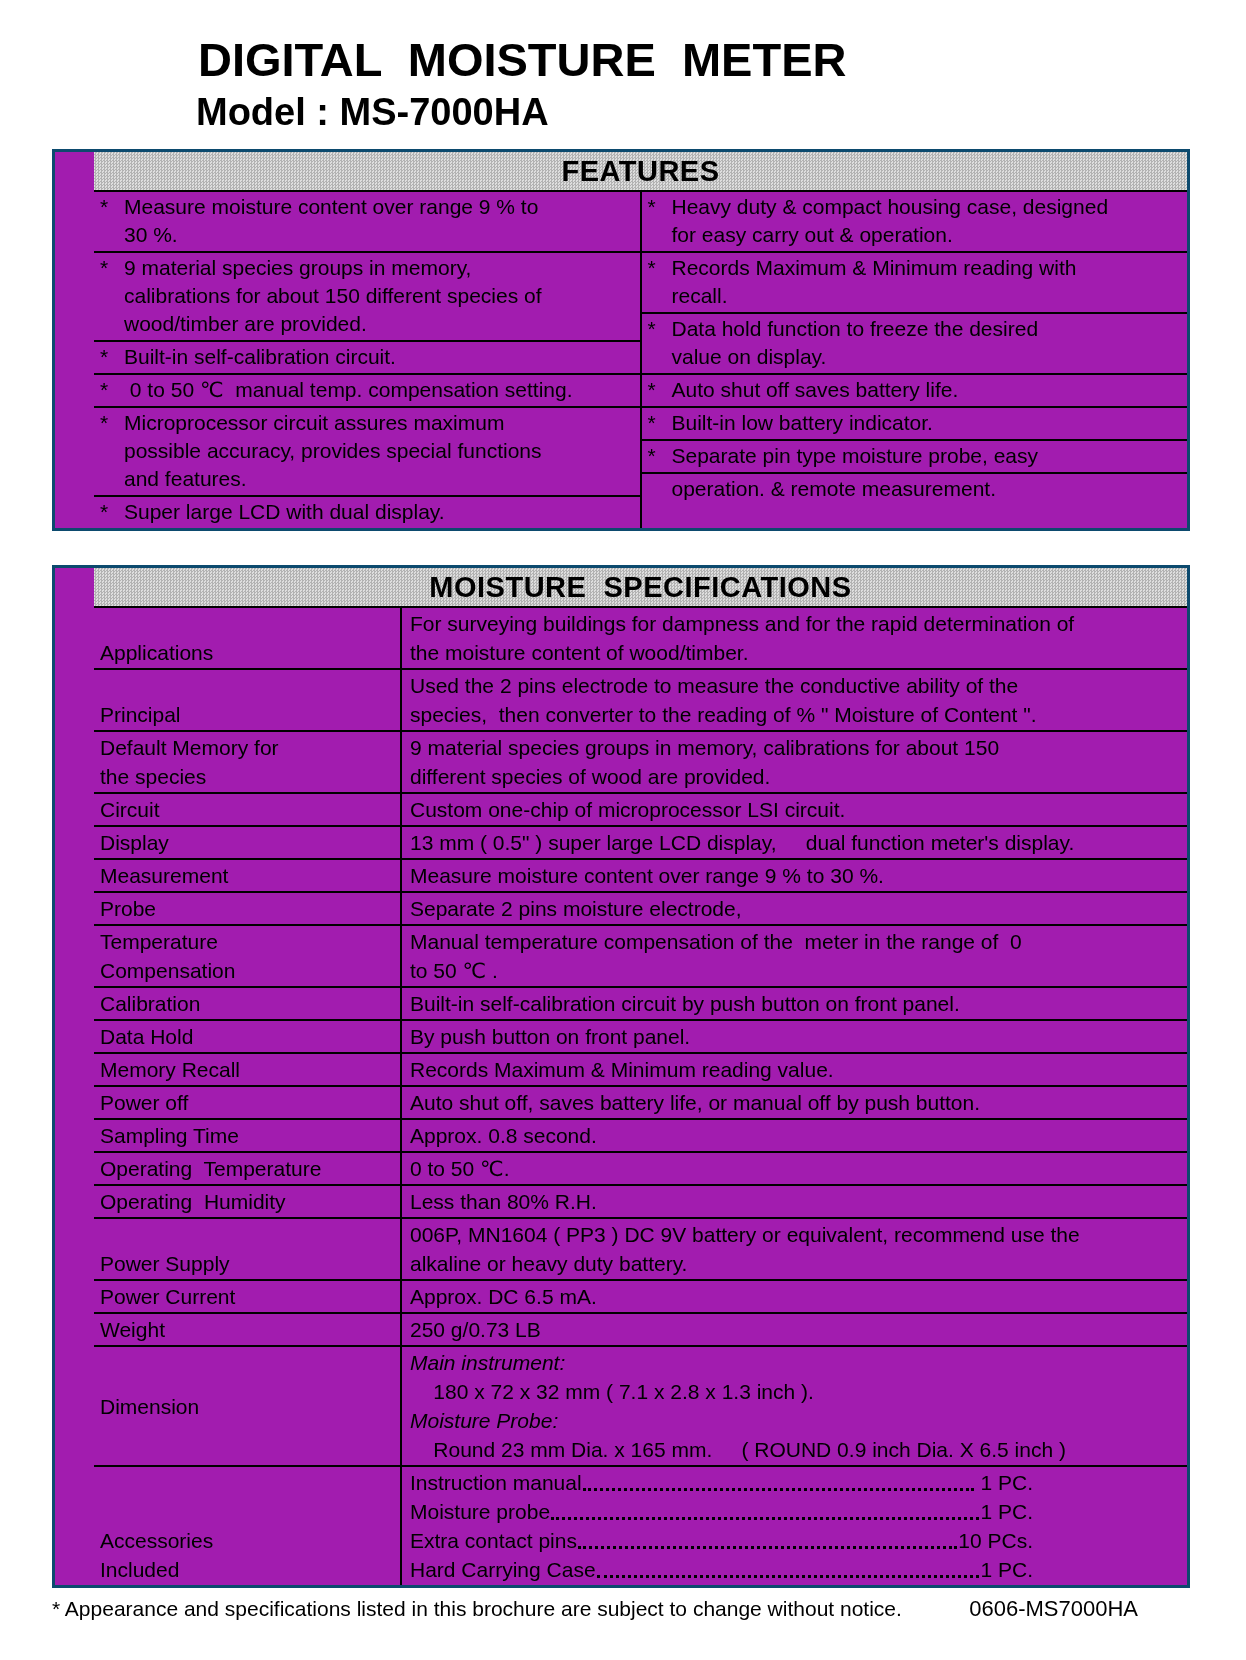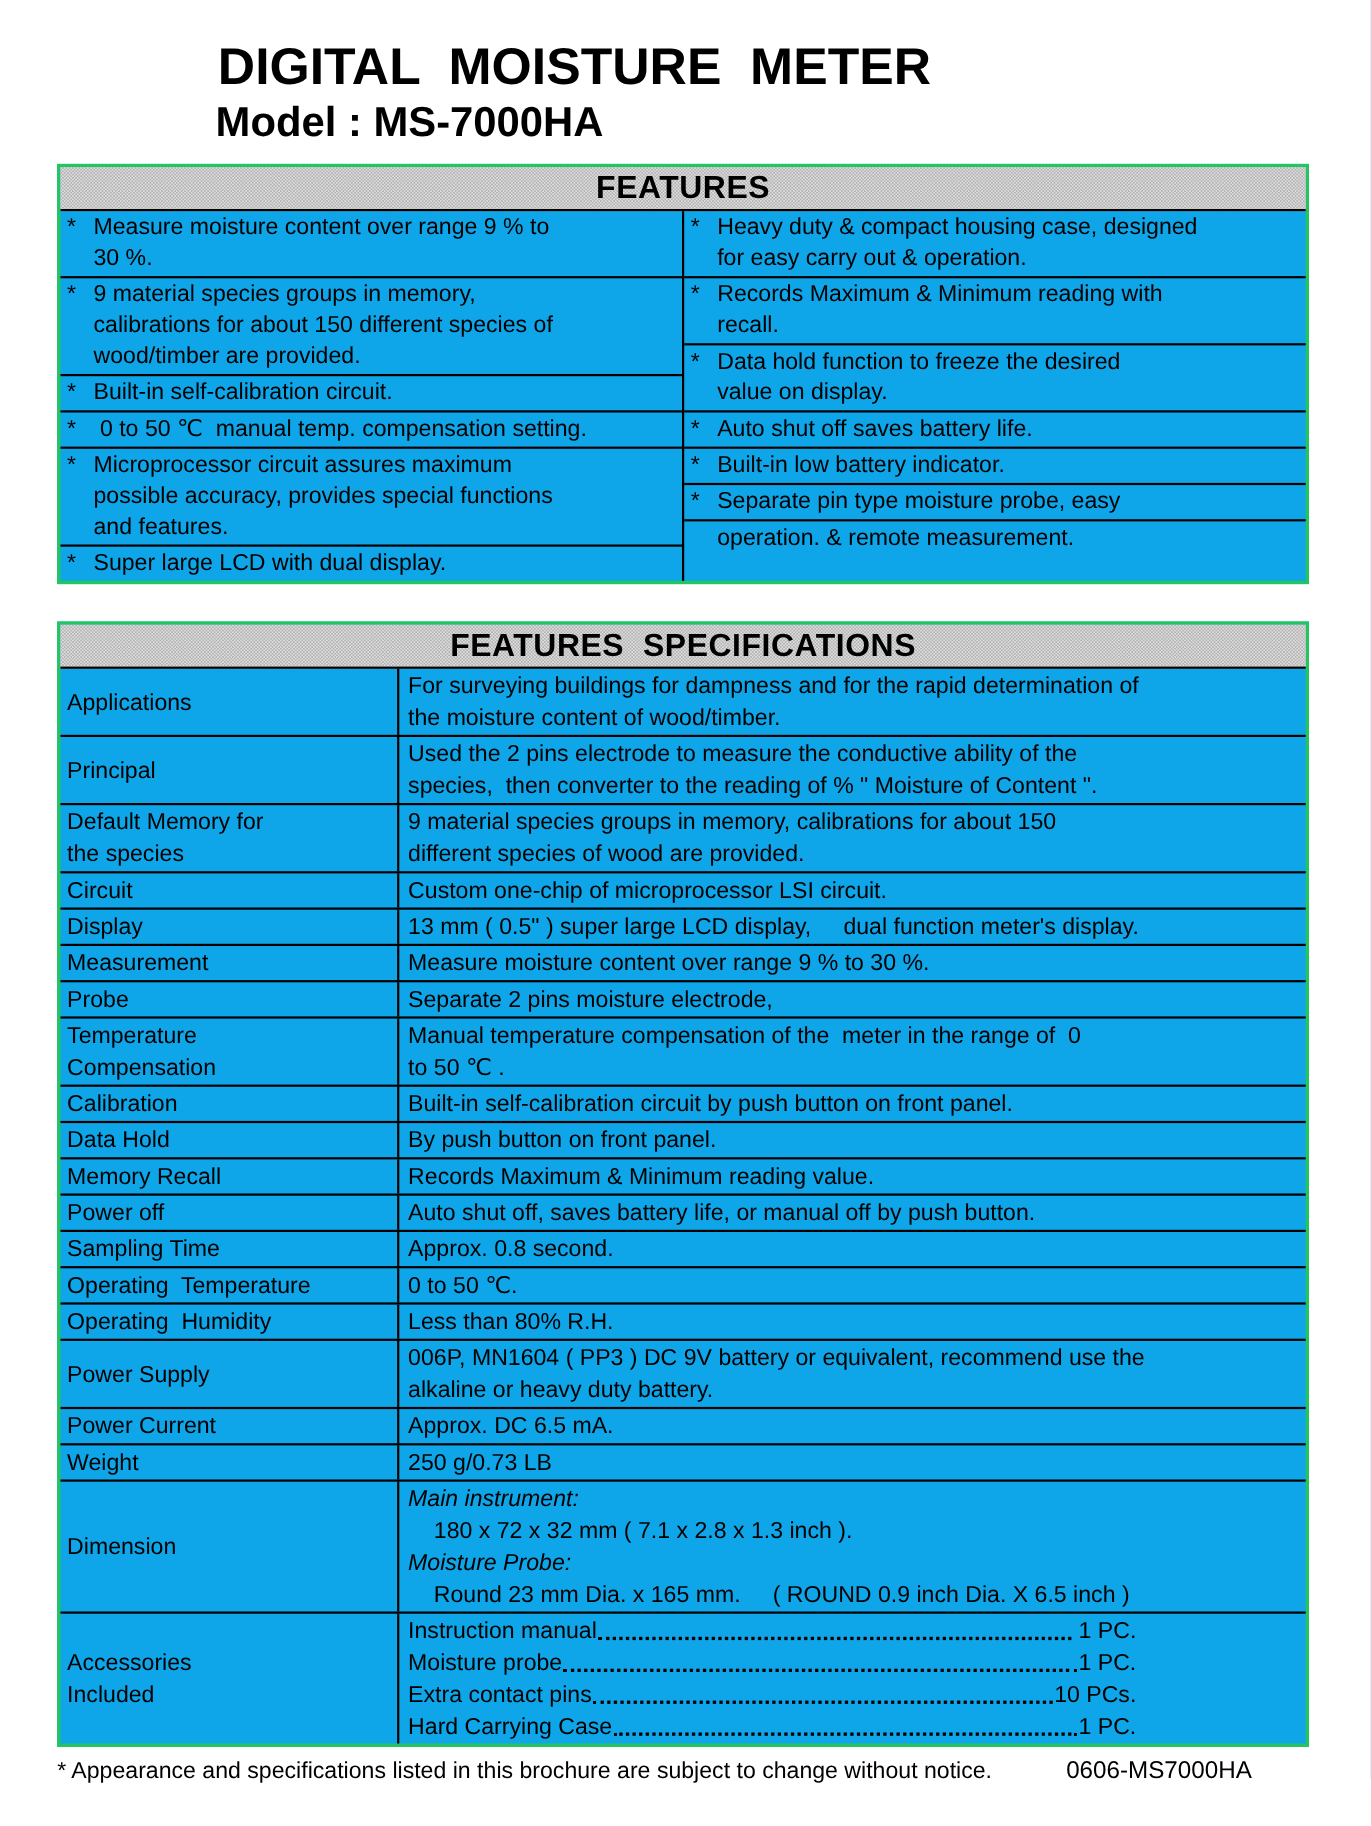--- a/index.html
+++ b/index.html
@@ -19,22 +19,23 @@
     font-size:47px;font-weight:bold;letter-spacing:0px;
     white-space:pre;line-height:1.1;margin:4px;
   }
   .doc-model{
     font-size:38px;font-weight:bold;white-space:pre;
     margin:4px 0 0 2px;line-height:1.2;
   }
 
   
   .sheet-table{
-    border:3px solid #22c55e;
-    background:#0ea5e9;
+    border:3px solid #0c4a6e;
+    background:#a21caf;
+    padding-left:39px;
   }
   .tbl-header{
     height:38px;
     display:flex;align-items:center;justify-content:center;
     font-size:29px;font-weight:bold;white-space:pre;
     border-bottom:2px solid #000;
     background-color:#c5c5c5;
     background-image:repeating-conic-gradient(#b2b2b2 0% 25%, #dedede 0% 50%);
     background-size:3px 3px;
     letter-spacing:0.5px;
@@ -58,21 +59,21 @@
 
   
   .specs{margin-top:34px;}
   .spec-row{display:flex;align-items:stretch;}
   .spec-row + .spec-row{border-top:2px solid #000;}
   .spec-label{
     flex:0 0 296px;max-width:296px;
     border-right:2px solid #000;
     padding:1px 4px 1px 6px;
     font-size:21px;line-height:29px;
-    display:flex;flex-direction:column;justify-content:center;
+    display:flex;flex-direction:column;justify-content:flex-end;
   }
   .spec-label.v-center{justify-content:center;}
   .spec-label .line{white-space:pre-wrap;}
   .spec-value{
     flex:1 1 auto;min-width:0;
     padding:1px 4px 1px 8px;
     font-size:21px;line-height:29px;
   }
   .spec-value .line{white-space:pre-wrap;}
   .spec-value .line.italic{font-style:italic;}
@@ -198,21 +199,21 @@
             <span class="feat-bullet"></span>
             <div class="feat-text">
               <div class="line">operation. &amp; remote measurement.</div>
             </div>
           </div>
         </div>
     </div>
   </div>
 
   <div class="sheet-table specs">
-    <div class="tbl-header">FEATURES  SPECIFICATIONS</div>
+    <div class="tbl-header">MOISTURE  SPECIFICATIONS</div>
     <div>
         <div class="spec-row">
           <div class="spec-label">
             <div class="line">Applications</div>
           </div>
           <div class="spec-value">
             <div class="line">For surveying buildings for dampness and for the rapid determination of</div>
             <div class="line">the moisture content of wood/timber.</div>
           </div>
         </div>

